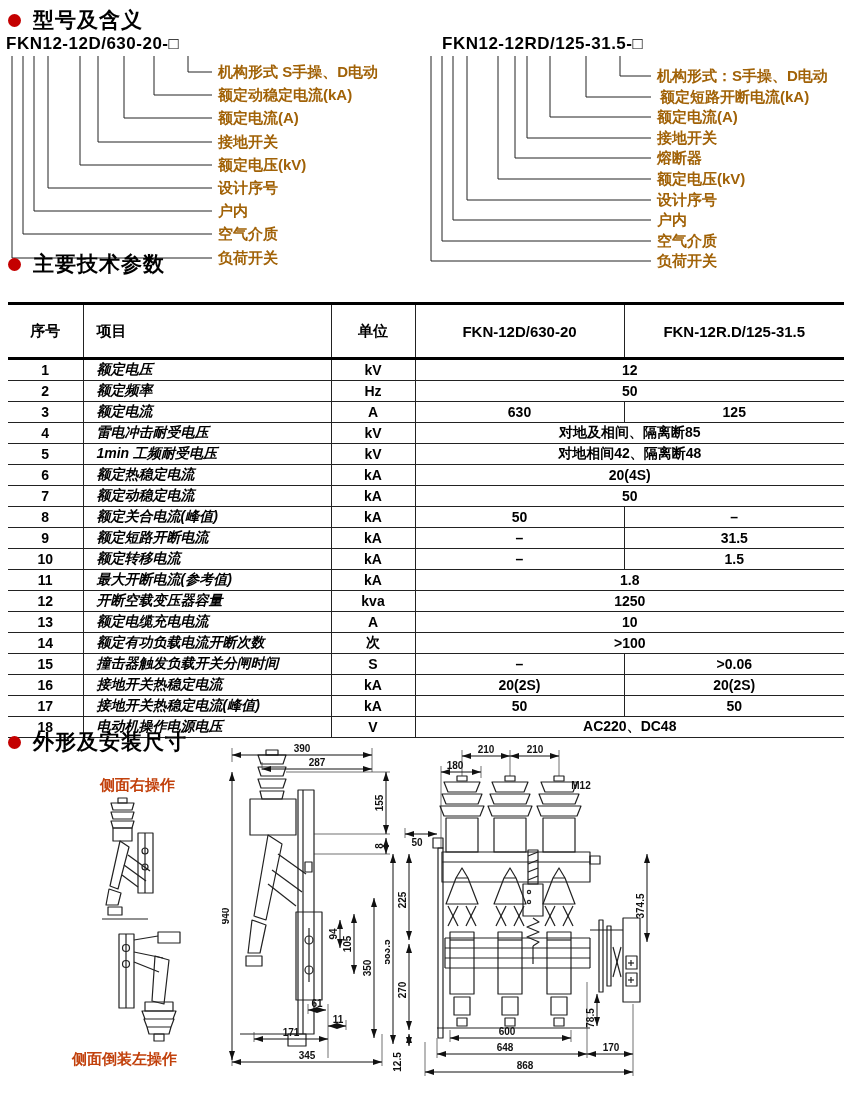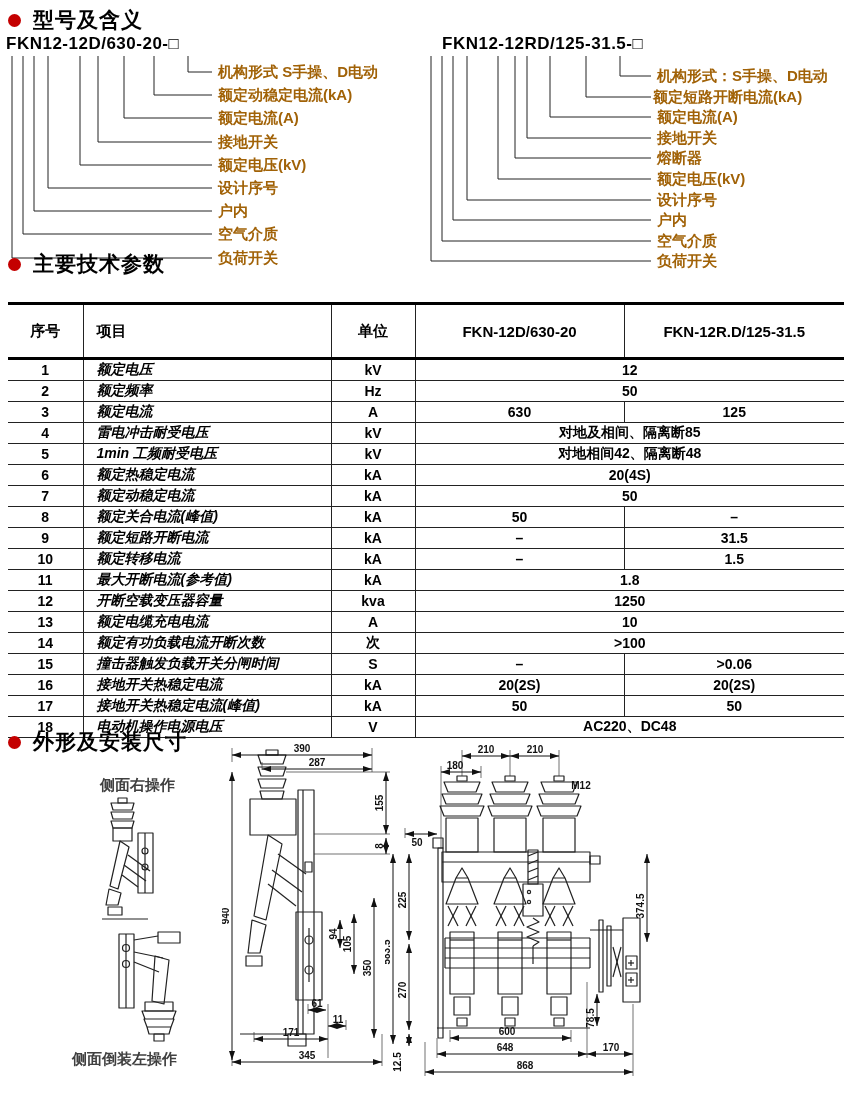--- a/index.html
+++ b/index.html
@@ -26,21 +26,21 @@
   .ptable thead th{border-top:3px solid #000;border-bottom:3px solid #000;
                    height:50px;font-size:15px;font-weight:700;color:#000;}
   .ptable tbody td{border-bottom:1px solid #222;height:20px;font-size:14px;
                    font-weight:600;color:#000;padding:0;}
   .vr{border-right:1px solid #222;}
   .c-no,.c-unit,.c-val{text-align:center;}
   .c-item{text-align:left;padding-left:13px !important;font-weight:700 !important;font-style:italic;}
   th.h-item{text-align:left;padding-left:13px;}
 
   
-  .drawlabel{position:absolute;font-size:15px;font-weight:700;white-space:nowrap;color:#404040;}
+  .drawlabel{position:absolute;font-size:15px;font-weight:700;white-space:nowrap;color:#c2410c;}
   .draw{position:absolute;}
   .draw g.art{stroke:#222;fill:none;stroke-width:1.2;stroke-linejoin:round;}
   .dim line{stroke:#111;stroke-width:1;marker-start:url(#as);marker-end:url(#ae);}
   .dim text{font-family:"Liberation Sans","DejaVu Sans",sans-serif;font-size:10px;
             font-weight:700;fill:#111;text-anchor:middle;}
   g.ext line{stroke:#333;stroke-width:.7;}
 </style>
 </head>
 <body>
 
@@ -94,21 +94,21 @@
         <polyline points="107,26 107,108 231,108"></polyline>
         <polyline points="95,26 95,128 231,128"></polyline>
         <polyline points="78,26 78,149 231,149"></polyline>
         <polyline points="47,26 47,170 231,170"></polyline>
         <polyline points="33,26 33,190 231,190"></polyline>
         <polyline points="22,26 22,211 231,211"></polyline>
         <polyline points="11,26 11,231 231,231"></polyline>
       </svg>
     <div class="model-string" style="left:22px;">FKN12-12RD/125-31.5-□</div>
   <div class="fan-label" style="left: 237px; top: 36px;">机构形式：S手操、D电动</div>
-      <div class="fan-label" style="left: 233px; top: 57px; text-align: right;">额定短路开断电流(kA)</div>
+      <div class="fan-label" style="left: 240px; top: 57px; text-align: right;">额定短路开断电流(kA)</div>
       <div class="fan-label" style="left: 237px; top: 77px;">额定电流(A)</div>
       <div class="fan-label" style="left: 237px; top: 98px;">接地开关</div>
       <div class="fan-label" style="left: 237px; top: 118px; text-align: right;">熔断器</div>
       <div class="fan-label" style="left: 237px; top: 139px;">额定电压(kV)</div>
       <div class="fan-label" style="left: 237px; top: 160px;">设计序号</div>
       <div class="fan-label" style="left: 237px; top: 180px;">户内</div>
       <div class="fan-label" style="left: 237px; top: 201px;">空气介质</div>
       <div class="fan-label" style="left: 237px; top: 221px;">负荷开关</div>
     </div>
 

